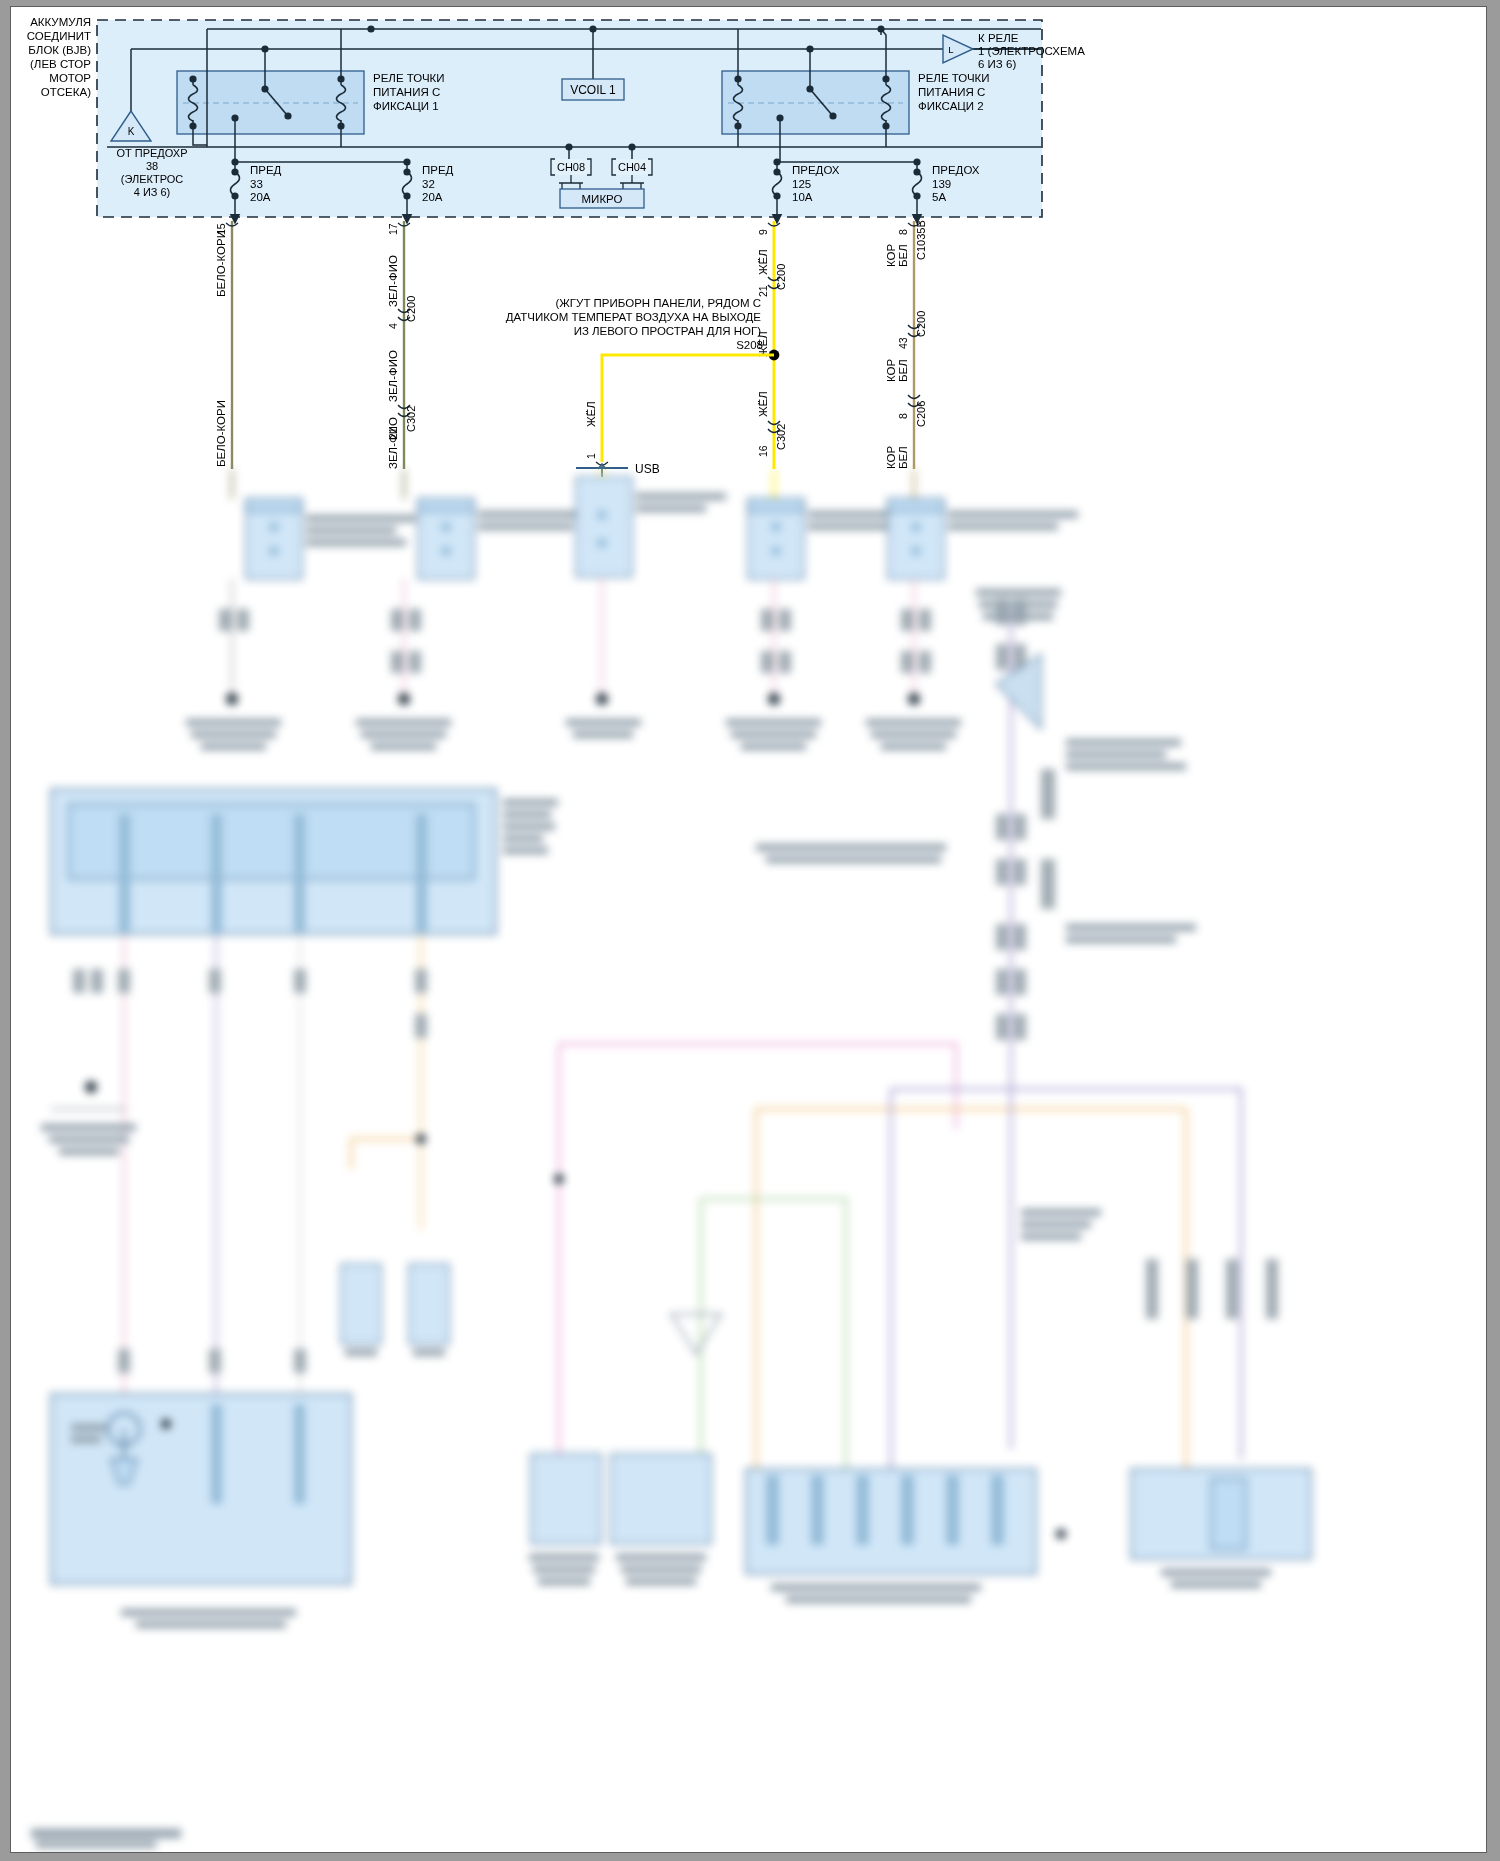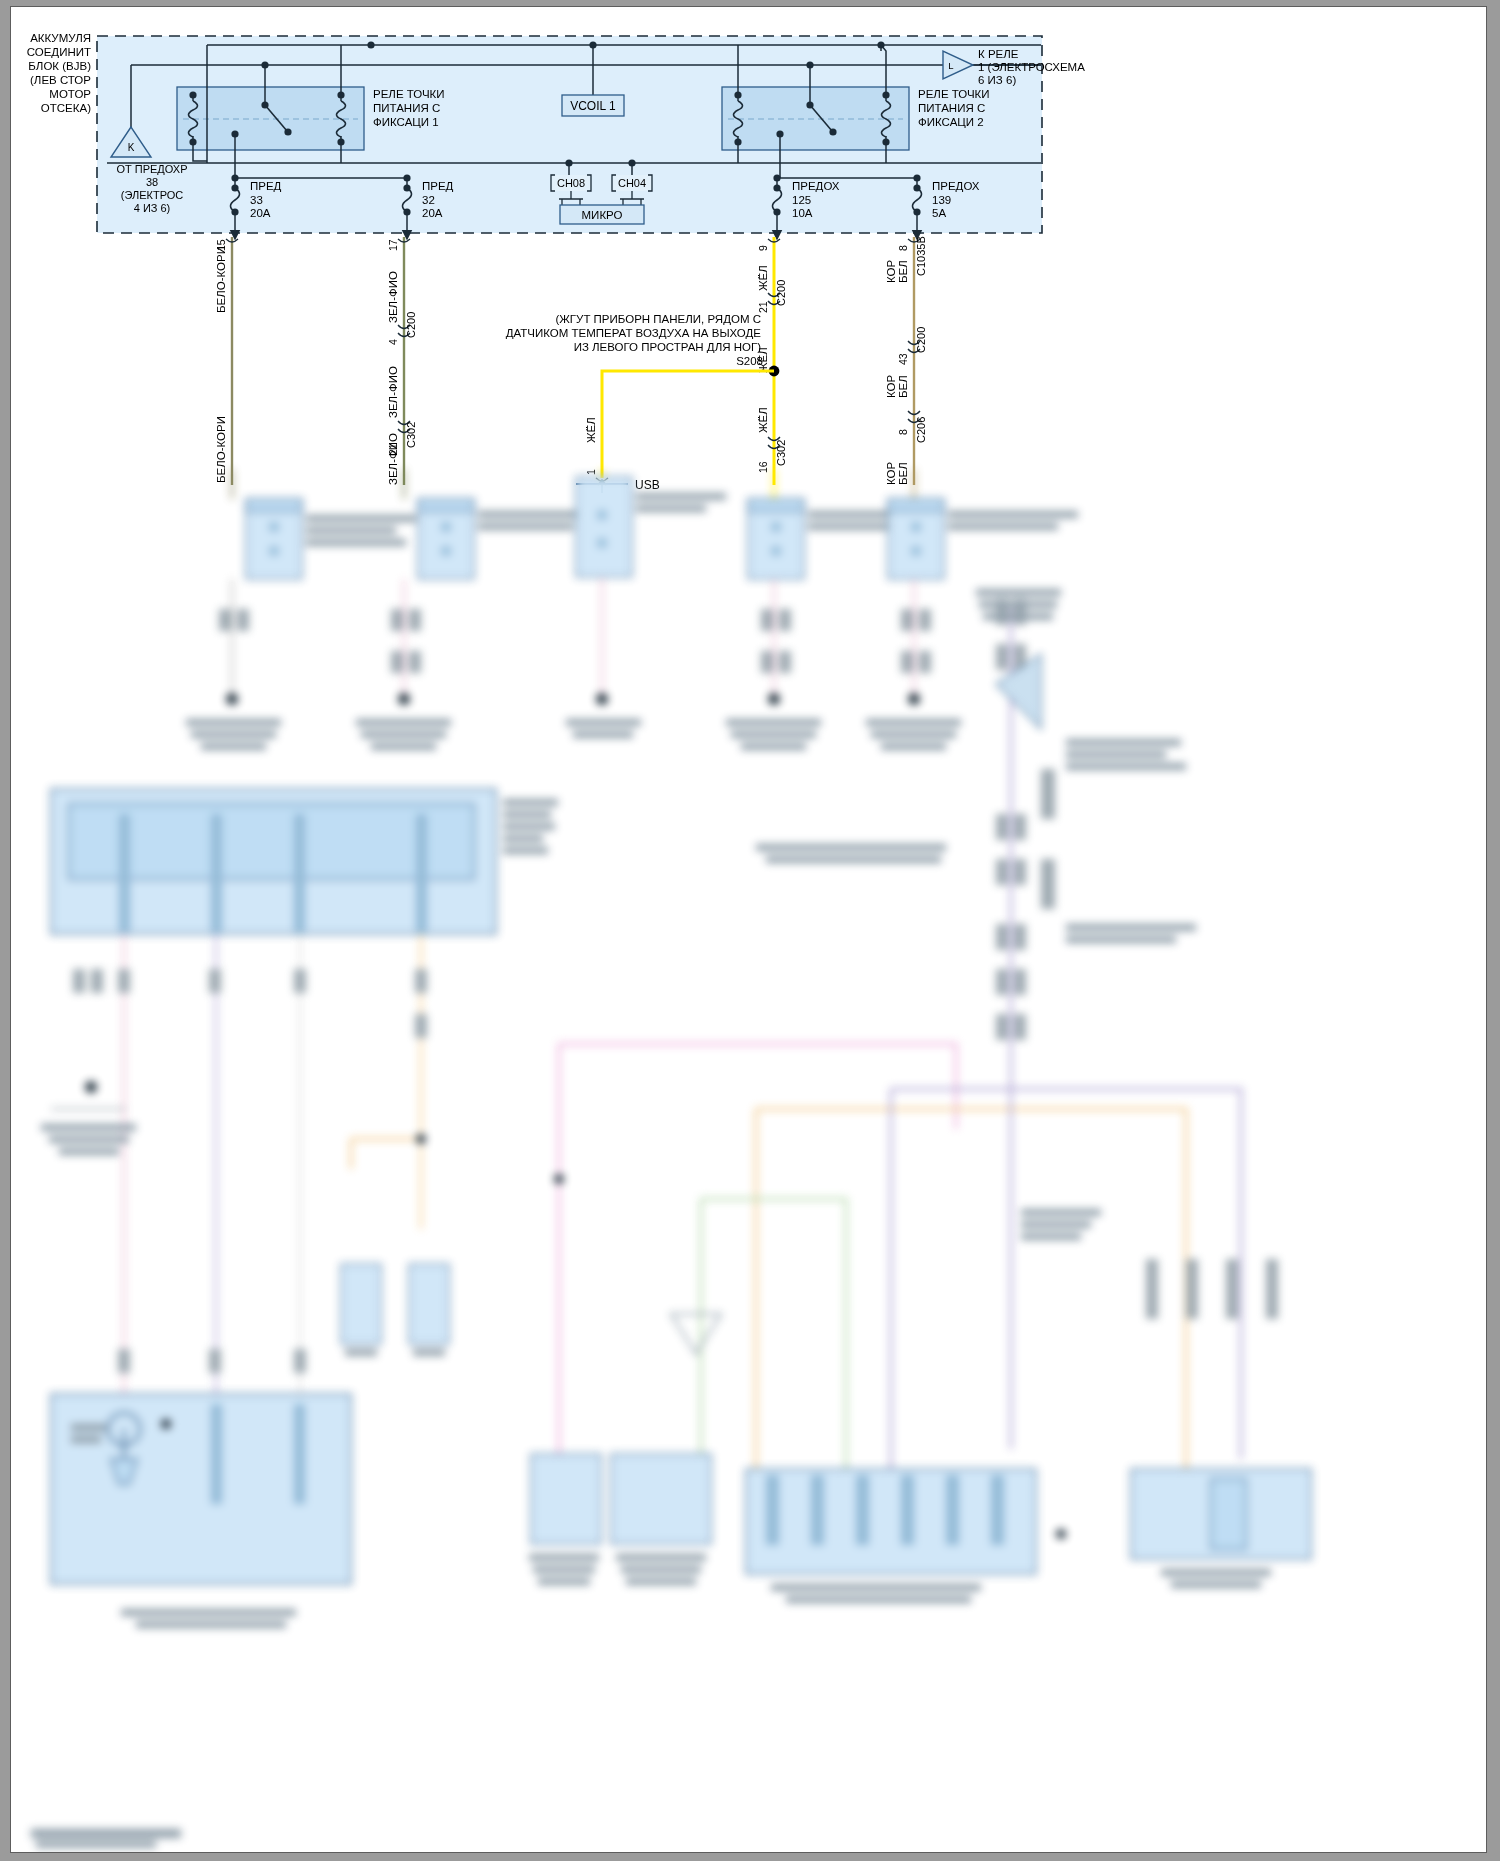--- a/index.html
+++ b/index.html
@@ -12,21 +12,21 @@
   #frame{
     position:absolute;left:0;top:0;width:1500px;height:1861px;
     background:#9b9b9b;
   }
   #sheet{
     position:absolute;left:10px;top:6px;width:1475px;height:1845px;
     background:#ffffff;border:1px solid #5d5d5d;
     overflow:hidden;
   }
   
-  .sharp{position:absolute;left:0;top:16px;width:1371px;height:462px;text-align:right;}
+  .sharp{position:absolute;left:0;top:0;width:1371px;height:462px;text-align:right;}
   
   .blurred{
     position:absolute;left:0;top:462px;width:1475px;height:1383px;
     filter:blur(4.2px);
     opacity:.95;
   }
   svg{display:block;}
   .txt{font-family:"Liberation Sans", sans-serif;fill:#000;}
 </style>
 </head>

